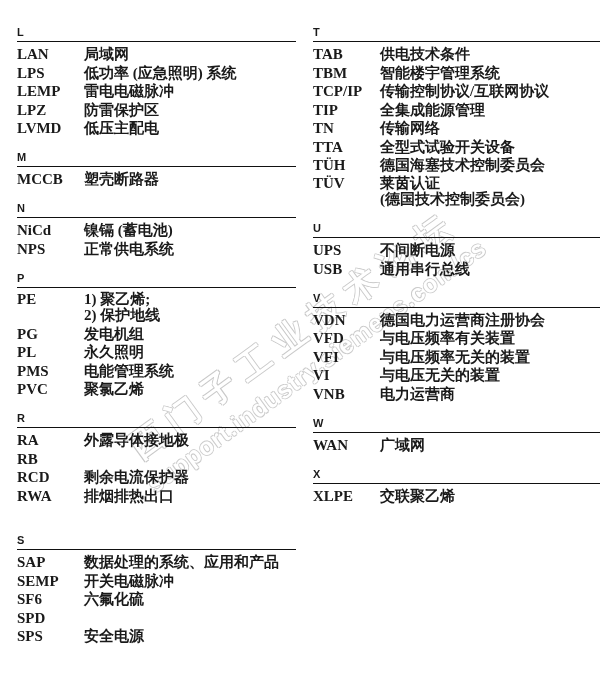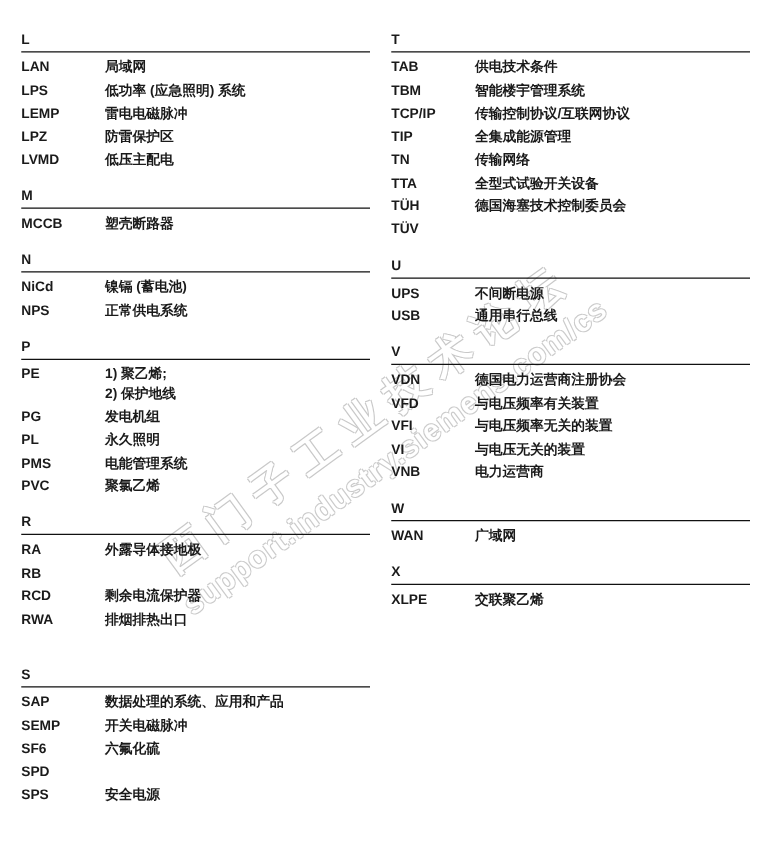--- a/index.html
+++ b/index.html
@@ -57,23 +57,24 @@
   .section-letter{
     font-size:11px;
     line-height:11px;
     font-weight:bold;
     padding-bottom:3px;
     border-bottom:1.5px solid #111111;
   }
   .rows{padding-top:3px;}
   .g-row{
     display:flex;
-    font-size:11px;
+    font-size:15px;
     line-height:18.5px;
     font-weight:bold;
+    font-family:Liberation Serif, serif;
   }
   .g-row .abbr{width:67px;flex:0 0 67px;}
   .g-row .def{flex:1;}
   .g-row.multi{line-height:15.5px;padding:1.5px 0;}
 </style>
 </head>
 <body>
 
 <div class="page">
 
@@ -283,20 +284,24 @@
               </div>
             </div>
             <div class="g-row">
               <div class="abbr">TÜH</div>
               <div class="def">
                 <div>德国海塞技术控制委员会</div>
               </div>
             </div>
             <div class="g-row multi">
               <div class="abbr">TÜV</div>
+              <div class="def">
+                <div>莱茵认证</div>
+                <div>(德国技术控制委员会)</div>
+              </div>
             </div>
           </div>
         </div>
         <div class="section">
           <div class="section-letter">U</div>
           <div class="rows">
             <div class="g-row">
               <div class="abbr">UPS</div>
               <div class="def">
                 <div>不间断电源</div>

